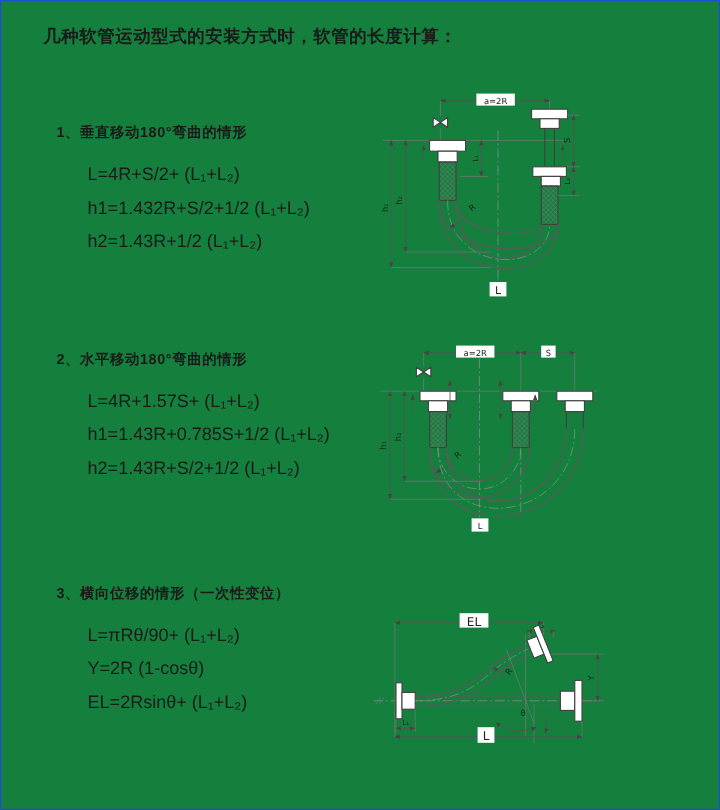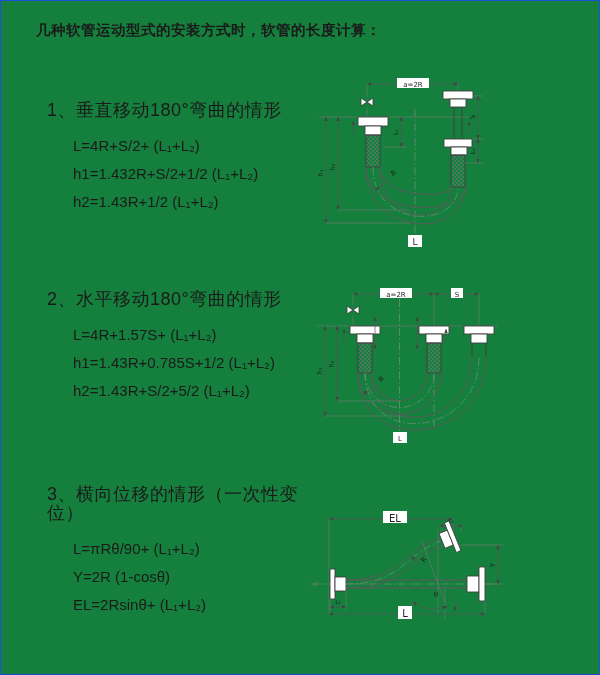--- a/index.html
+++ b/index.html
@@ -6,21 +6,21 @@
   .page {
     position:relative; width:598px; height:673px; margin:0;
     background:#15803d; border:1px solid #1d4ed8; overflow:hidden;
     font-family:"Liberation Sans","DejaVu Sans",sans-serif; color:#1a1a1a;
   }
   .title {
     position:absolute; left:35px; top:20px; width:520px;
     font-size:14.5px; font-weight:bold; letter-spacing:0.5px;
   }
   .sec { position:absolute; left:46px; width:270px; }
-  .heading { font-size:18px; font-weight:normal; line-height:19px; letter-spacing:0.5px; }
+  .heading { font-size:12px; font-weight:bold; line-height:19px; letter-spacing:0.5px; }
   .formulas { margin-top:12px; padding-left:26px; }
   .formula { font-size:15px; font-weight:normal; height:28px; line-height:28px; white-space:nowrap; }
   svg.diag { position:absolute; }
   .dim  { stroke:#555; stroke-width:0.7; fill:none; }
   .ext  { stroke:#777; stroke-width:0.6; fill:none; }
   .pipe { stroke:#3f3f3f; stroke-width:0.9; fill:#fff; }
   .hatchrect { stroke:#3f3f3f; stroke-width:0.9; fill:url(#hatch); }
   .hose { stroke:#5a5a5a; stroke-width:1; fill:none; }
   .cl   { stroke:#8f8f8f; stroke-width:0.6; fill:none; stroke-dasharray:8 2.5 1.5 2.5; }
   .valve{ fill:#fff; stroke:#3f3f3f; stroke-width:0.9; }
@@ -43,21 +43,21 @@
       <div class="formula">h1=1.432R+S/2+1/2 (L₁+L₂)</div>
       <div class="formula">h2=1.43R+1/2 (L₁+L₂)</div>
     </div>
   </section>
 
   <section class="sec" style="top:289px">
     <div class="heading">2、水平移动180°弯曲的情形</div>
     <div class="formulas">
       <div class="formula">L=4R+1.57S+ (L₁+L₂)</div>
       <div class="formula">h1=1.43R+0.785S+1/2 (L₁+L₂)</div>
-      <div class="formula">h2=1.43R+S/2+5/2 (L₁+L₂)</div>
+      <div class="formula">h2=1.43R+S/2+1/2 (L₁+L₂)</div>
     </div>
   </section>
 
   <section class="sec" style="top:484px">
     <div class="heading">3、横向位移的情形（一次性变位）</div>
     <div class="formulas">
       <div class="formula">L=πRθ/90+ (L₁+L₂)</div>
       <div class="formula">Y=2R (1-cosθ)</div>
       <div class="formula">EL=2Rsinθ+ (L₁+L₂)</div>
     </div>

